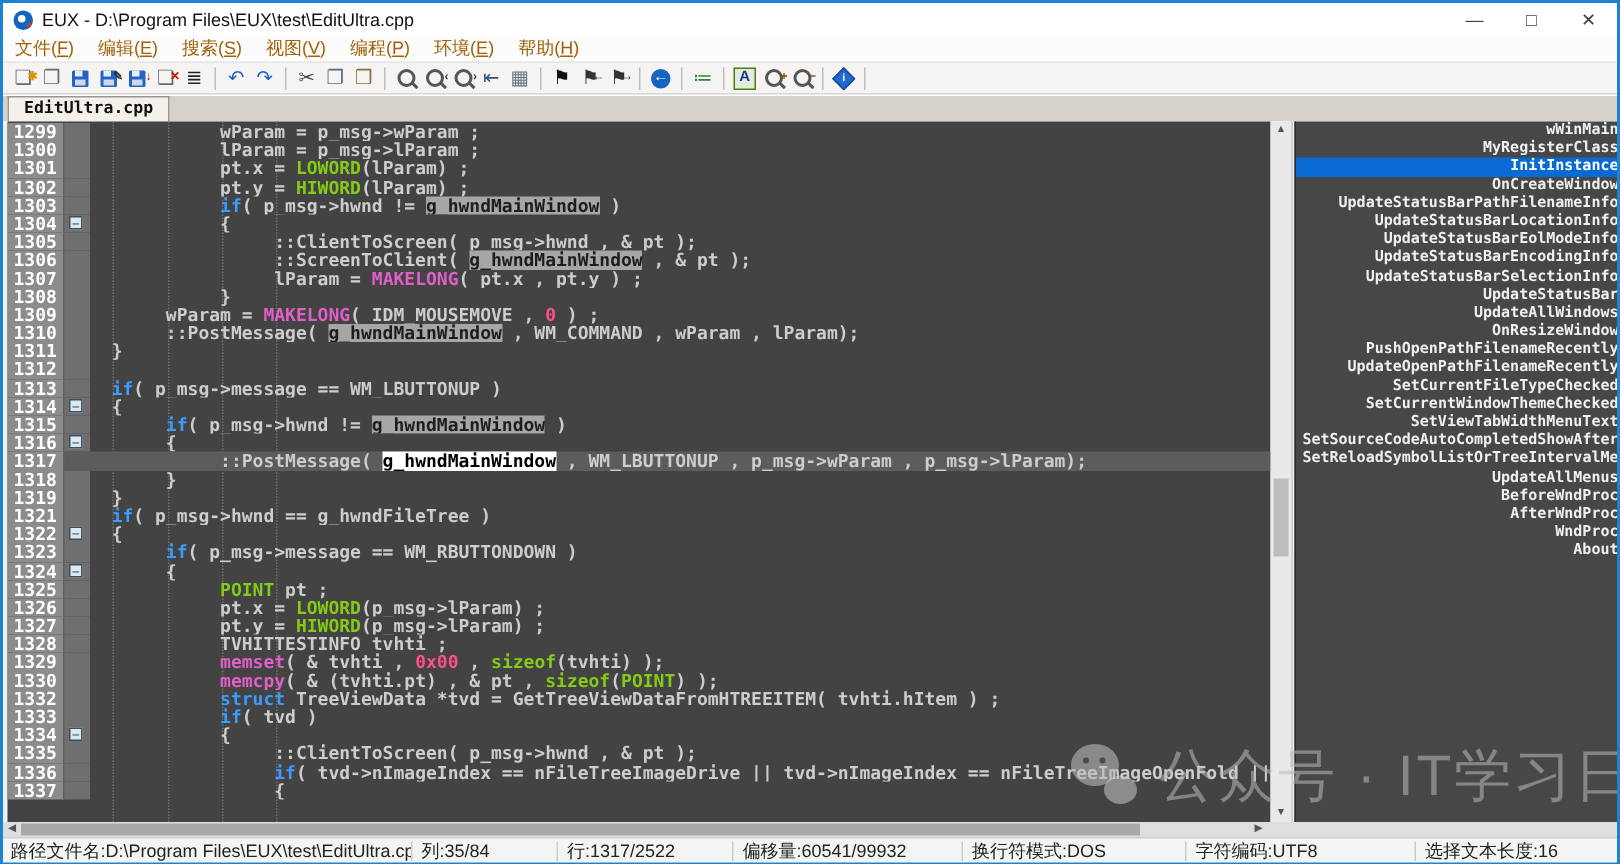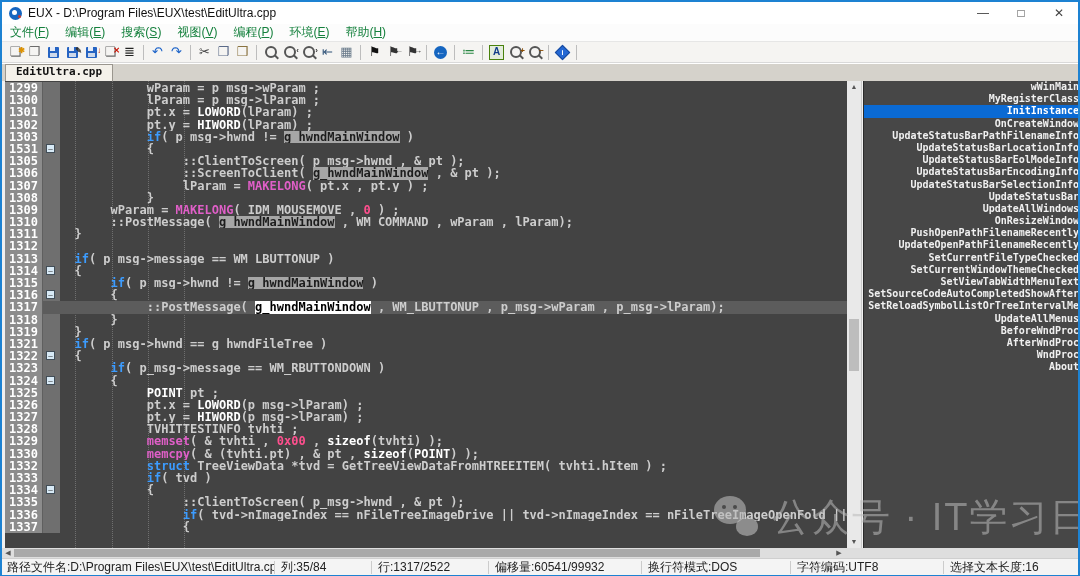--- a/index.html
+++ b/index.html
@@ -10,21 +10,21 @@
   
   .titlebar{left:0;top:0;width:1076px;height:22px;background:#fff;display:flex;align-items:center;}
   .appicon{width:13px;height:13px;border-radius:50%;background:#1565c0;margin:0 6px 0 7px;position:relative;flex:0 0 auto;}
   .appicon:after{content:"";position:absolute;left:3px;top:3px;width:5px;height:5px;border-radius:50%;background:#fff;}
   .appicon:before{content:"";position:absolute;right:1px;bottom:2px;width:3px;height:3px;border-radius:50%;background:#d03a2b;}
   .title-text{font-size:12px;color:#111;}
   .wincontrols{margin-left:auto;display:flex;}
   .wbtn{width:38px;height:22px;display:flex;align-items:center;justify-content:center;font-size:12px;color:#444;}
   
   .menubar{left:0;top:22px;width:1076px;height:17px;background:#fcfcfc;display:flex;align-items:center;padding-left:8px;box-sizing:border-box;}
-  .menu-item{font-size:12px;color:#15803d;margin-right:16px;}
+  .menu-item{font-size:12px;color:#a16207;margin-right:16px;}
   
   .toolbar{left:0;top:39px;width:1076px;height:22px;background:#f5f4f2;border-bottom:1px solid #d9d9d9;border-top:1px solid #e6e6e6;
            display:flex;align-items:center;padding-left:4px;box-sizing:border-box;}
   .tb{width:19px;height:18px;display:flex;align-items:center;justify-content:center;position:relative;font-size:13px;line-height:18px;}
   .tb .accent{position:absolute;font-size:8px;right:0;bottom:1px;font-weight:bold;}
   .tbsep{width:1px;height:15px;background:#bdbdbd;margin:0 4px;}
   .floppy{width:11px;height:11px;background:#2563c2;position:relative;border-radius:1px;}
   .floppy:after{content:"";position:absolute;left:2px;top:0;width:5px;height:4px;background:#e8eef8;}
   .floppy:before{content:"";position:absolute;left:2px;bottom:1px;width:7px;height:4px;background:#cdd8ea;}
   .magc{width:8px;height:8px;border:2px solid #555;border-radius:50%;position:relative;}
@@ -44,21 +44,21 @@
   .guide{position:absolute;top:0;bottom:0;border-left:1px dotted #6f6f6f;}
   .lines{position:absolute;left:0;top:1px;width:842px;}
   .cline{display:flex;height:12.2px;line-height:12.2px;position:relative;z-index:2;}
   .gut{width:38px;background:#8c8c8c;color:#fff;font-family:"DejaVu Sans Mono",monospace;font-size:12px;font-weight:bold;
        flex:0 0 auto;padding-left:4px;box-sizing:border-box;border-right:1px solid #5f5f5f;}
   .fold{width:17px;flex:0 0 auto;background:#6f6f6f;position:relative;}
   .foldbox{position:absolute;left:3px;top:1px;width:9px;height:9px;background:#d8eaf6;border:1px solid #424e58;
            font-size:8px;line-height:8px;text-align:center;color:#222;box-sizing:border-box;}
   .ctext{flex:1;white-space:pre;overflow:hidden;font-family:"DejaVu Sans Mono",monospace;font-size:12px;font-weight:bold;color:#cdcdcd;}
   .cline.current .fold,.cline.current .ctext{background:#5c5c5c;}
-  .seg-d{color:#cdcdcd;} .seg-k{color:#3c9cff;} .seg-t{color:#ffffff;} .seg-f{color:#e05fc8;} .seg-n{color:#ff4f8e;}
+  .seg-d{color:#cdcdcd;} .seg-k{color:#3c9cff;} .seg-t{color:#84cc16;} .seg-f{color:#e05fc8;} .seg-n{color:#ff4f8e;}
   .seg-h{background:#a6a6a6;color:#1d1d1d;} .seg-s{background:#ffffff;color:#000;}
   
   .vscroll{position:absolute;left:845px;top:0;width:15px;height:467px;background:#e9e9e9;border-right:1px solid #c9c9c9;box-sizing:border-box;}
   .varrow{position:absolute;left:0;width:14px;height:12px;color:#555;font-size:7px;text-align:center;line-height:12px;}
   .vthumb{position:absolute;left:2px;top:238px;width:10px;height:52px;background:#bdbdbd;}
   
   .panel{position:absolute;left:861px;top:0;width:216px;height:467px;background:#474747;border-left:1px solid #2a2a2a;box-sizing:border-box;overflow:hidden;}
   .fn{height:12.2px;line-height:12.2px;padding-left:4px;white-space:pre;overflow:hidden;
       font-family:"DejaVu Sans Mono",monospace;font-size:10px;font-weight:bold;color:#f0f0f0;text-align:right;}
   .fn.sel{background:#0a6ad4;color:#fff;}
@@ -243,21 +243,21 @@
             <span class="gut">1302</span>
             <span class="fold"></span>
             <span class="ctext">            <span class="seg-d">pt.y = </span><span class="seg-t">HIWORD</span><span class="seg-d">(lParam) ;</span></span>
           </div>
           <div class="cline">
             <span class="gut">1303</span>
             <span class="fold"></span>
             <span class="ctext">            <span class="seg-k">if</span><span class="seg-d">( p_msg-&gt;hwnd != </span><span class="seg-h">g_hwndMainWindow</span><span class="seg-d"> )</span></span>
           </div>
           <div class="cline">
-            <span class="gut">1531</span>
+            <span class="gut">1304</span>
             <span class="fold">
               <span class="foldbox">–</span>
             </span>
             <span class="ctext">            <span class="seg-d">{</span></span>
           </div>
           <div class="cline">
             <span class="gut">1305</span>
             <span class="fold"></span>
             <span class="ctext">                 <span class="seg-d">::ClientToScreen( p_msg-&gt;hwnd , &amp; pt );</span></span>
           </div>

